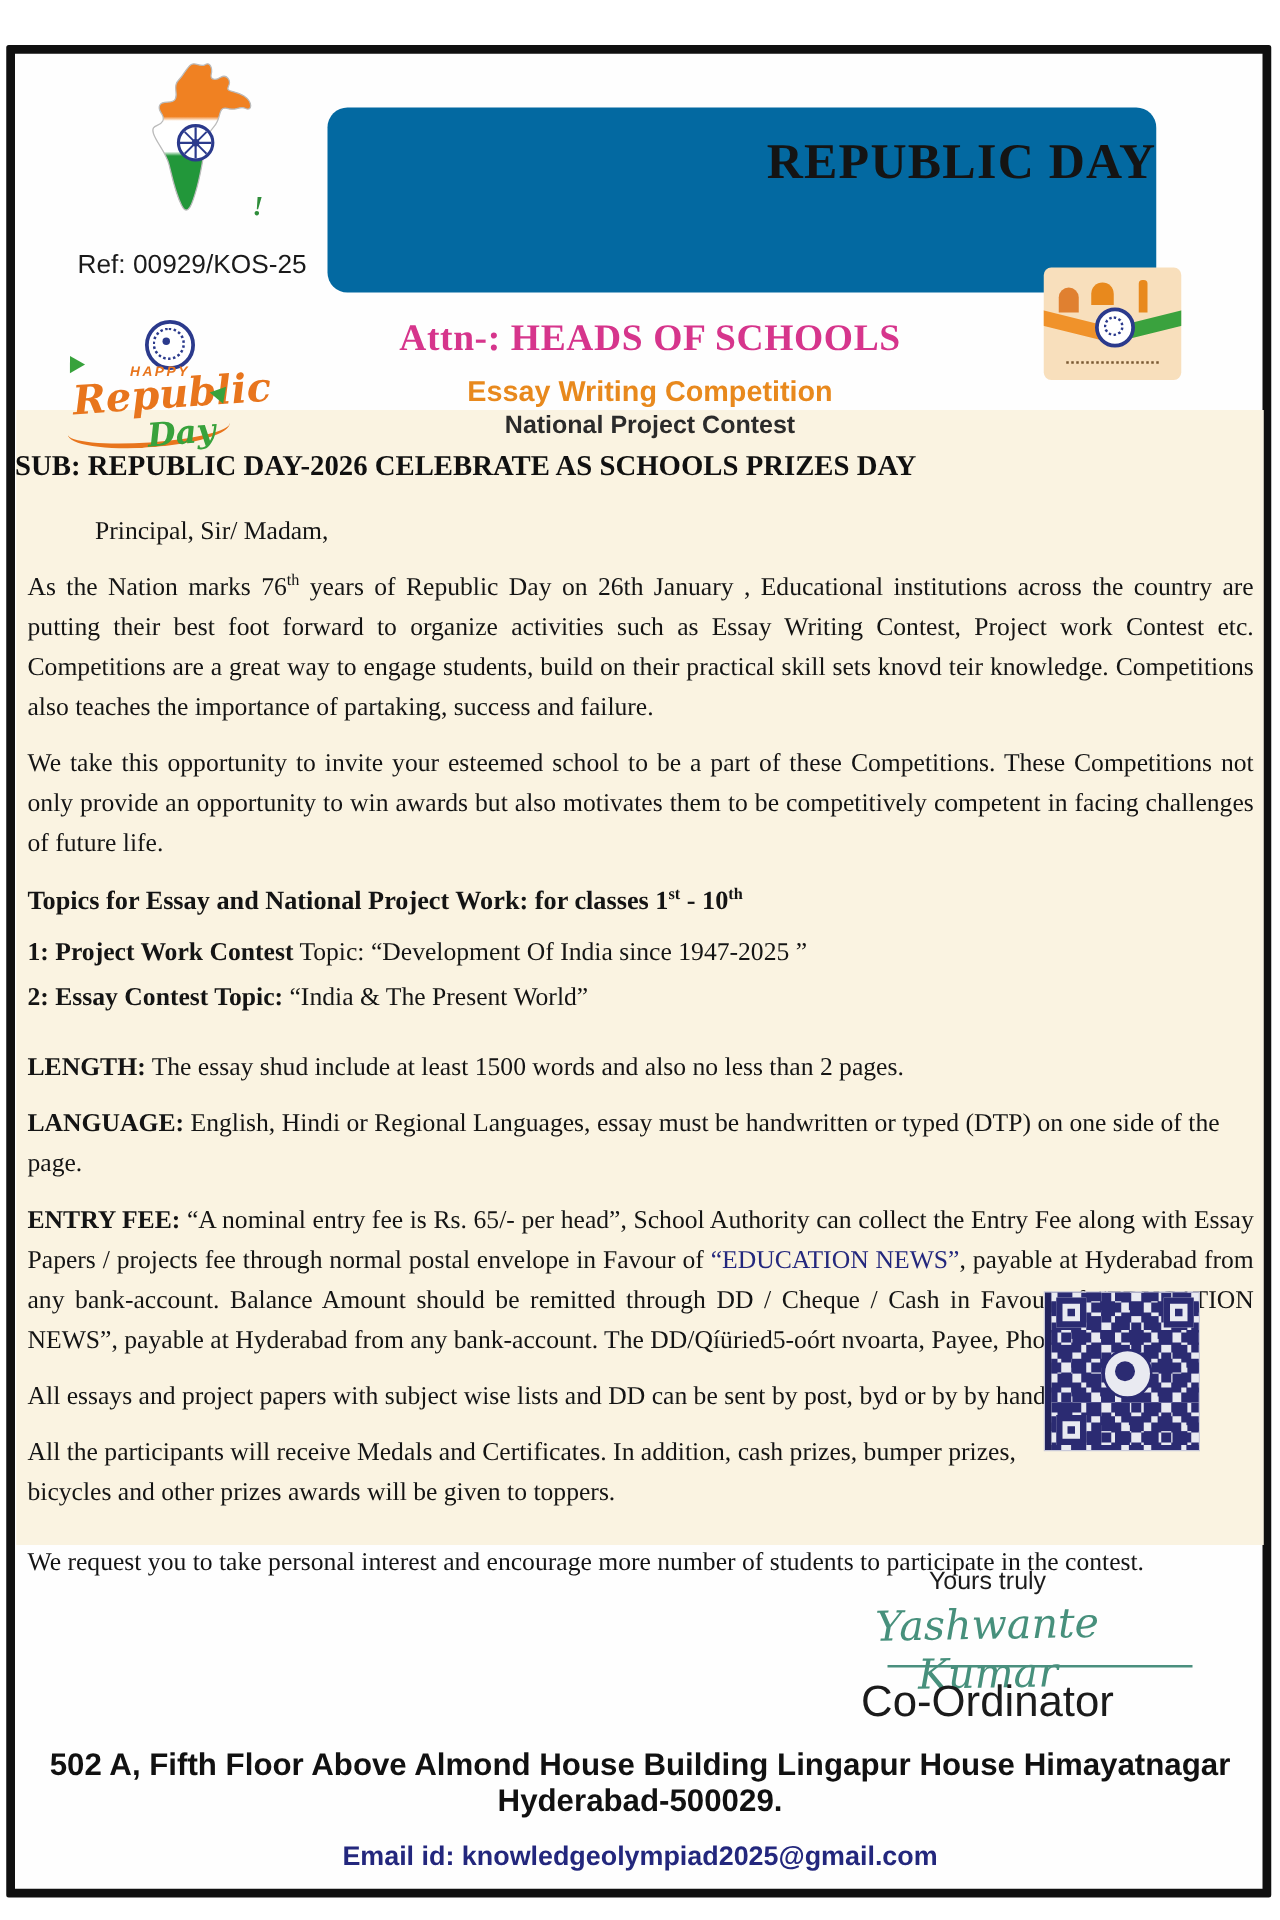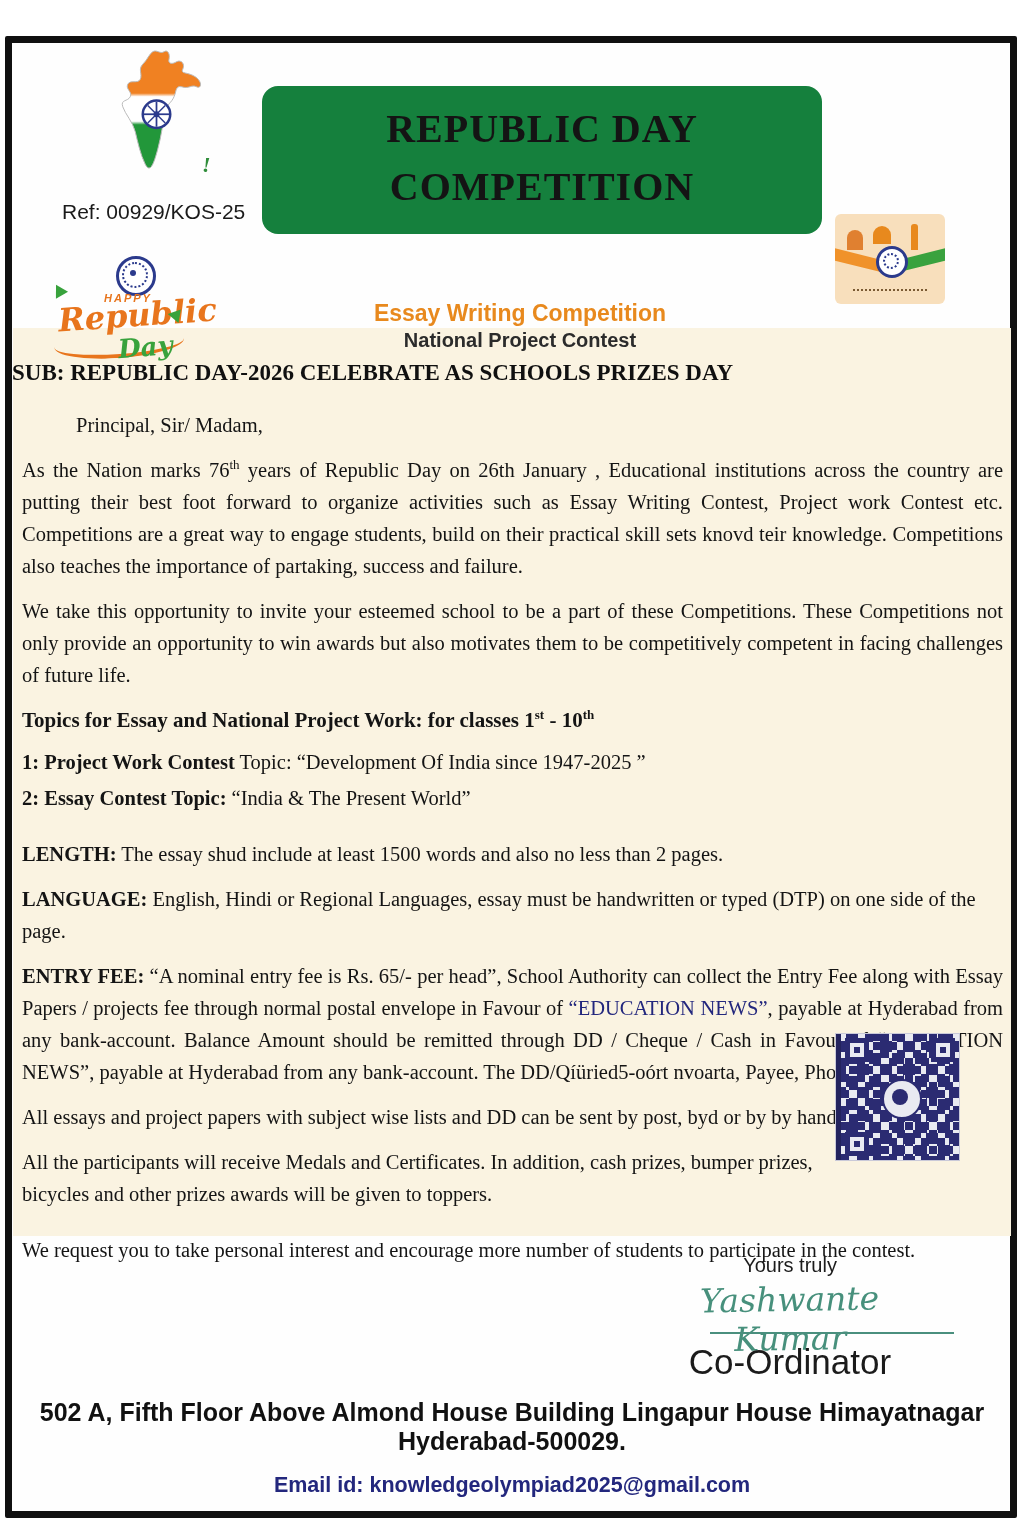--- a/index.html
+++ b/index.html
@@ -2,22 +2,22 @@
 <html><head>
 <meta charset="utf-8">
 <style>
   html,body{margin:0;padding:0;background:#ffffff;}
   #page{position:relative;width:1024px;height:1536px;background:#ffffff;overflow:hidden;
         font-family:"Liberation Serif", serif;color:#161616;}
   .frame{position:absolute;left:5px;top:36px;width:998px;height:1468px;border:7px solid #101010;
          background:#fefefe;border-radius:2px;}
   .cream-band{position:absolute;left:13px;top:328px;width:998px;height:908px;background:#faf3e1;}
   
-  .title-box{position:absolute;left:262px;top:86px;width:560px;height:148px;background:#15803d;
-             border-radius:16px;text-align:center;padding-top:14px;box-sizing:border-box;}
+  .title-box{position:absolute;left:262px;top:86px;width:663px;height:148px;background:#0369a1;
+             border-radius:16px;text-align:right;padding-top:14px;box-sizing:border-box;}
   .title-box .line{font-family:"Liberation Serif",serif;font-weight:bold;font-size:40px;
                    letter-spacing:1px;color:#141414;line-height:58px;}
   .ref{position:absolute;left:62px;top:200px;font-family:"Liberation Sans",sans-serif;
        font-size:21px;color:#1a1a1a;}
   .attn{position:absolute;left:40px;top:254px;width:960px;text-align:center;
         font-weight:bold;font-size:30px;color:#d6358c;letter-spacing:.5px;}
   .essay-line{position:absolute;left:40px;top:300px;width:960px;text-align:center;
         font-family:"Liberation Sans",sans-serif;font-weight:bold;font-size:23px;color:#e8891d;}
   .project-line{position:absolute;left:40px;top:329px;width:960px;text-align:center;
         font-family:"Liberation Sans",sans-serif;font-weight:bold;font-size:20px;color:#2b2b2b;}
@@ -136,21 +136,20 @@
         <line x1="47" y1="46" x2="33" y2="60" stroke="#2b3a8c" stroke-width="1.2"></line>
         <circle cx="40" cy="53" r="2.4" fill="#2b3a8c"></circle>
       </g>
     </svg>
     <span class="map-exclaim">!</span>
   </div>
   <div class="ref">Ref: 00929/KOS-25</div>
 
   <div class="title-box">
     <div class="line">REPUBLIC DAY</div>
-    <div class="line">COMPETITION</div>
   </div>
 
   <div class="rep-logo">
     <div class="rep-chakra"></div>
     <div class="rep-happy">HAPPY</div>
     <div class="rep-word">Republic</div>
     <div class="rep-swoosh"></div>
     <div class="rep-day">Day</div>
     <div class="rep-leaf" style="left:0;top:28px;transform:rotate(-30deg);"></div>
     <div class="rep-leaf" style="left:118px;top:52px;transform:rotate(40deg);"></div>
@@ -159,20 +158,21 @@
   <div class="badge">
     <div class="monu-arch"></div>
     <div class="monu-dome"></div>
     <div class="monu-minar"></div>
     <div class="rib-left"></div>
     <div class="rib-right"></div>
     <div class="chakra"></div>
     <div class="caption"></div>
   </div>
 
+  <div class="attn">Attn-: HEADS OF  SCHOOLS</div>
   <div class="essay-line">Essay  Writing Competition</div>
   <div class="project-line">National Project Contest</div>
   <div class="sub-line">SUB: REPUBLIC DAY-2026 CELEBRATE AS SCHOOLS PRIZES DAY</div>
 
   <div class="body-copy">
     <p class="salutation">Principal, Sir/ Madam,</p>
 
     <p><span>As the Nation marks 76</span><sup>th</sup><span> years of  Republic Day on 26th January , Educational institutions across the country are putting their best foot forward to organize activities such as Essay Writing Contest, Project work Contest etc. Competitions are a great way to engage students, build on their practical skill sets knovd teir knowledge. Competitions also teaches the importance of partaking, success and failure.</span></p>
 
     <p>We take this opportunity to invite your esteemed school to be a part of these Competitions. These Competitions not only provide an opportunity to win awards but also motivates them to be competitively competent in facing challenges of future life.</p>

